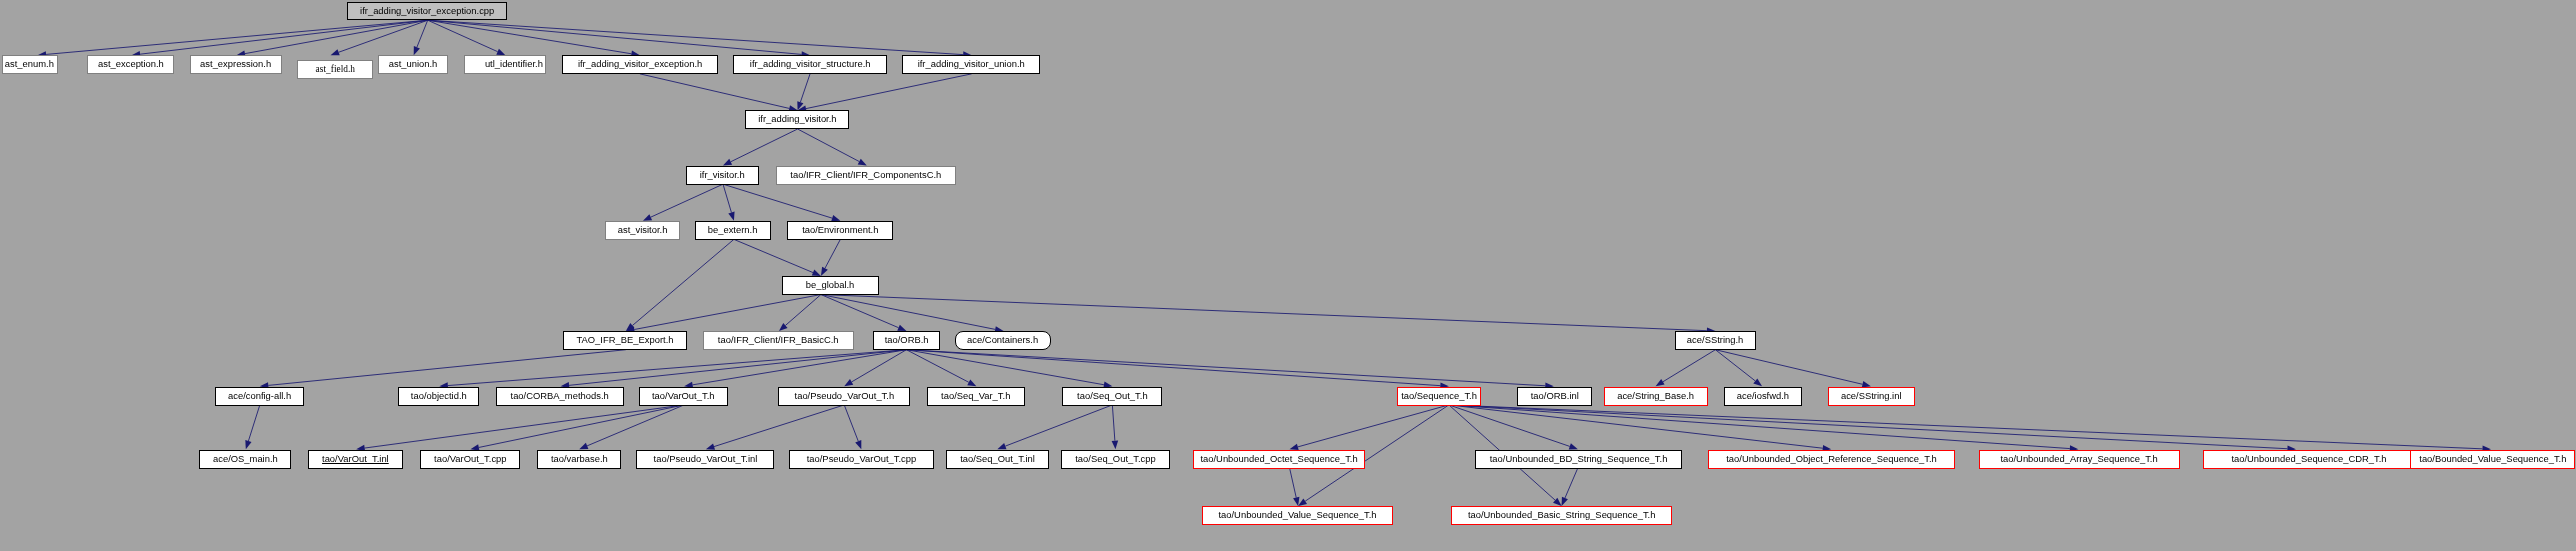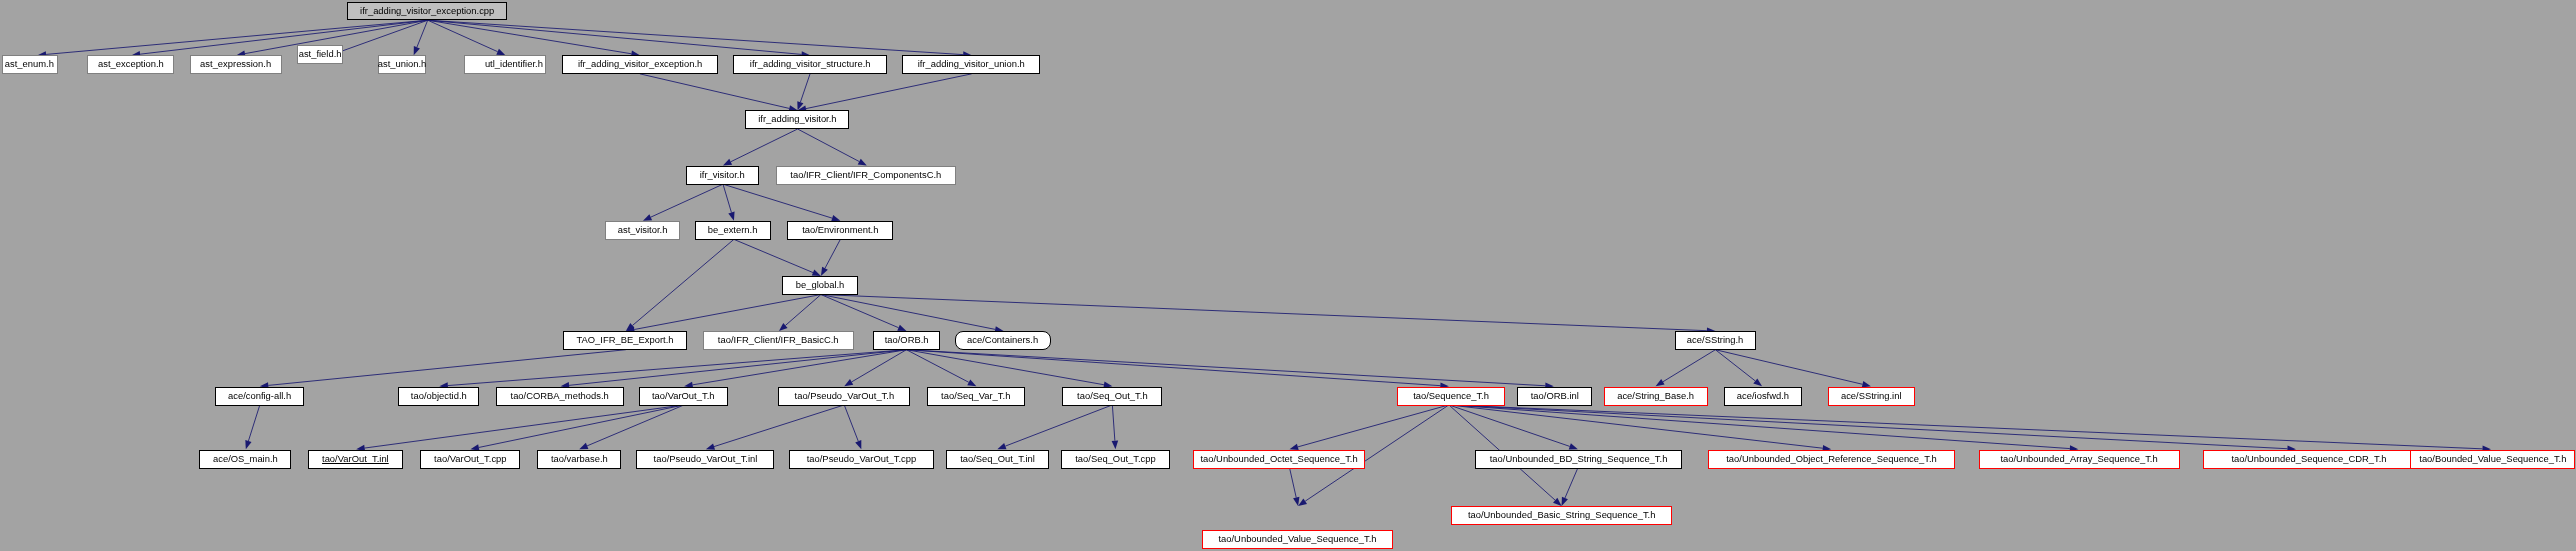--- a/index.html
+++ b/index.html
@@ -175,24 +175,24 @@
     </div>
     <div class="node grey" style="left: 1.6px; top: 55px; width: 56px;">
       <span class="label">ast_enum.h</span>
     </div>
     <div class="node grey" style="left: 87px; top: 55px; width: 87px;">
       <span class="label">ast_exception.h</span>
     </div>
     <div class="node grey" style="left: 190px; top: 55px; width: 92px;">
       <span class="label">ast_expression.h</span>
     </div>
-    <div class="node grey" style="left: 297px; top: 45px; width: 46px;">
+    <div class="node grey" style="left: 297px; top: 60px; width: 76px; font-family: Liberation Serif, serif;">
       <span class="label">ast_field.h</span>
     </div>
-    <div class="node grey" style="left: 378px; top: 55px; width: 48px;">
+    <div class="node grey" style="left: 378px; top: 55px; width: 70px;">
       <span class="label">ast_union.h</span>
     </div>
     <div class="node grey" style="left: 464px; top: 55px; width: 82px; padding-left: 21px;">
       <span class="label">utl_identifier.h</span>
     </div>
     <div class="node black" style="left: 562px; top: 55px; width: 156px;">
       <span class="label">ifr_adding_visitor_exception.h</span>
     </div>
     <div class="node black" style="left: 733px; top: 55px; width: 154px;">
       <span class="label">ifr_adding_visitor_structure.h</span>
@@ -211,21 +211,21 @@
     </div>
     <div class="node grey" style="left: 605px; top: 221px; width: 75px;">
       <span class="label">ast_visitor.h</span>
     </div>
     <div class="node black" style="left: 695px; top: 221px; width: 76px;">
       <span class="label">be_extern.h</span>
     </div>
     <div class="node black" style="left: 787px; top: 221px; width: 106px;">
       <span class="label">tao/Environment.h</span>
     </div>
-    <div class="node black" style="left: 782px; top: 276px; width: 76px;">
+    <div class="node black" style="left: 782px; top: 276px; width: 97px;">
       <span class="label">be_global.h</span>
     </div>
     <div class="node black" style="left: 563px; top: 331px; width: 124px;">
       <span class="label">TAO_IFR_BE_Export.h</span>
     </div>
     <div class="node grey" style="left: 703px; top: 331px; width: 151px;">
       <span class="label">tao/IFR_Client/IFR_BasicC.h</span>
     </div>
     <div class="node black" style="left: 873px; top: 331px; width: 67px;">
       <span class="label">tao/ORB.h</span>
@@ -250,21 +250,21 @@
     </div>
     <div class="node black" style="left: 778px; top: 387px; width: 132px;">
       <span class="label">tao/Pseudo_VarOut_T.h</span>
     </div>
     <div class="node black" style="left: 927px; top: 387px; width: 98px;">
       <span class="label">tao/Seq_Var_T.h</span>
     </div>
     <div class="node black" style="left: 1062px; top: 387px; width: 100px;">
       <span class="label">tao/Seq_Out_T.h</span>
     </div>
-    <div class="node red" style="left: 1397px; top: 387px; width: 108px; justify-content: center;">
+    <div class="node red" style="left: 1397px; top: 387px; width: 84px; justify-content: center;">
       <span class="label">tao/Sequence_T.h</span>
     </div>
     <div class="node black" style="left: 1517px; top: 387px; width: 75px;">
       <span class="label">tao/ORB.inl</span>
     </div>
     <div class="node red" style="left: 1604px; top: 387px; width: 104px;">
       <span class="label">ace/String_Base.h</span>
     </div>
     <div class="node black" style="left: 1724px; top: 387px; width: 78px;">
       <span class="label">ace/iosfwd.h</span>
@@ -307,20 +307,20 @@
     </div>
     <div class="node red" style="left: 1979px; top: 450px; width: 201px;">
       <span class="label">tao/Unbounded_Array_Sequence_T.h</span>
     </div>
     <div class="node red" style="left: 2203px; top: 450px; width: 212px;">
       <span class="label">tao/Unbounded_Sequence_CDR_T.h</span>
     </div>
     <div class="node red" style="left: 2410px; top: 450px; width: 165px;">
       <span class="label">tao/Bounded_Value_Sequence_T.h</span>
     </div>
-    <div class="node red" style="left: 1202px; top: 530px; width: 191px;">
+    <div class="node red" style="left: 1202px; top: 506px; width: 191px;">
       <span class="label">tao/Unbounded_Value_Sequence_T.h</span>
     </div>
     <div class="node red" style="left: 1451px; top: 506px; width: 221px;">
       <span class="label">tao/Unbounded_Basic_String_Sequence_T.h</span>
     </div>
   </div>
 
 
 </body></html>

